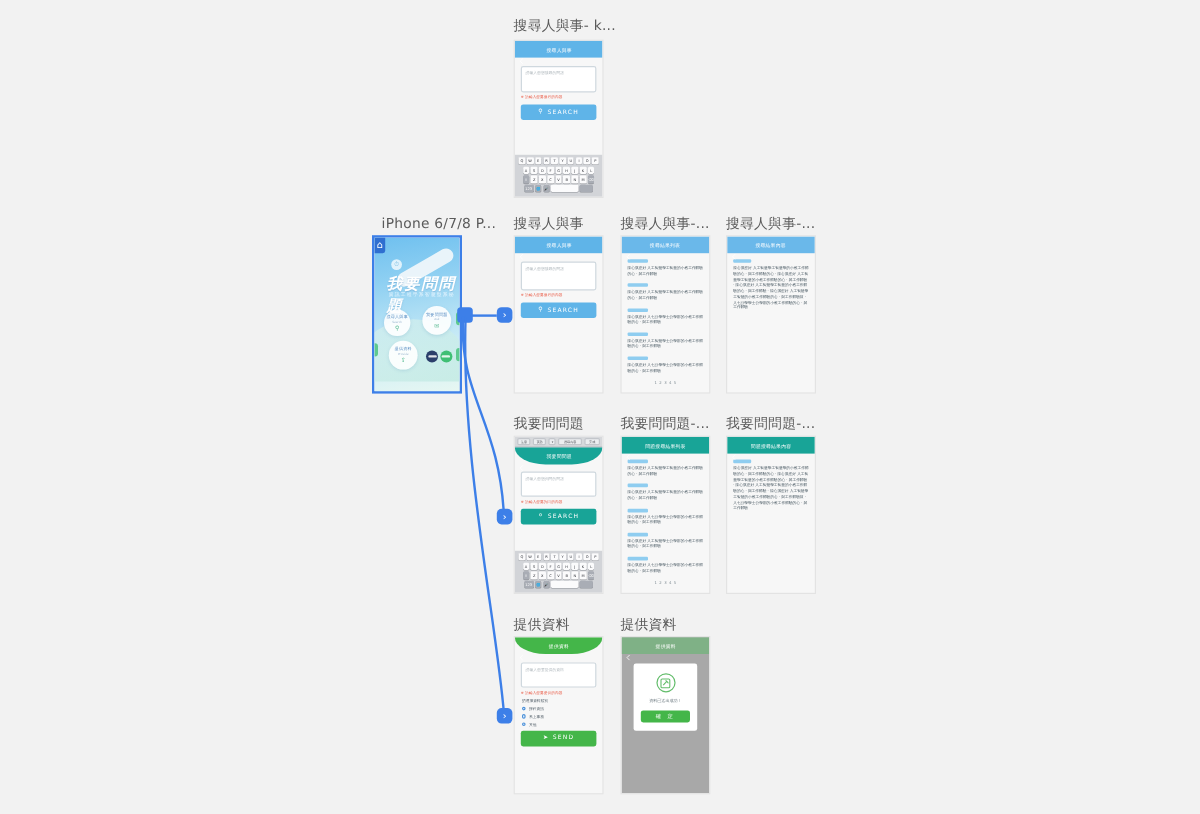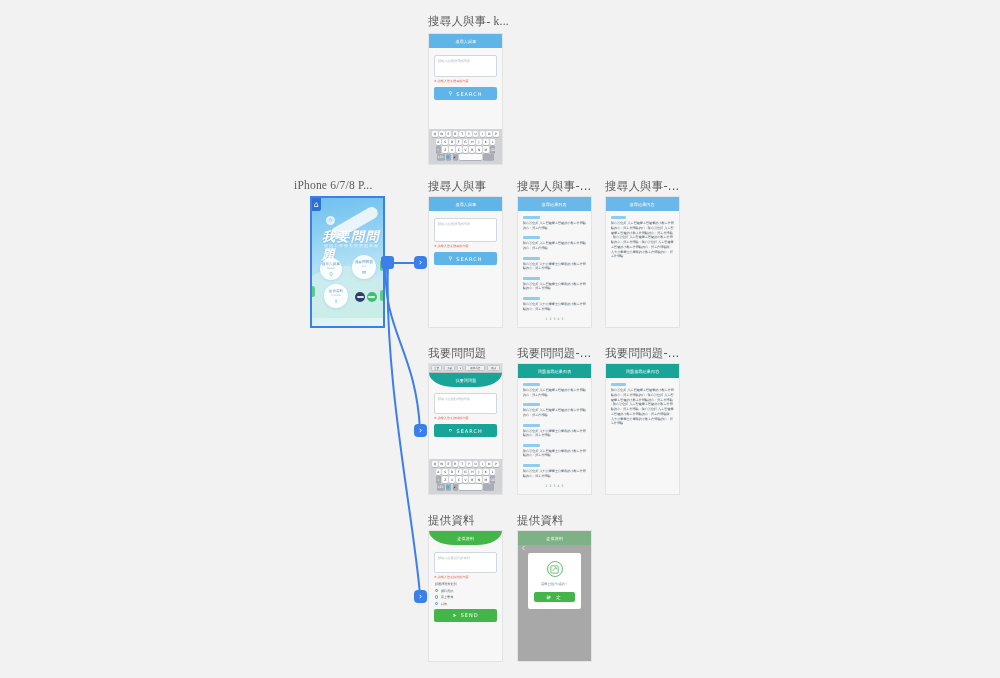--- a/index.html
+++ b/index.html
@@ -207,21 +207,21 @@
   }
   .node.round { border-radius: 4px; }
   .node.anchor { width: 13px; height: 13px; border-radius: 3px; }
   .hline { position:absolute; height: 2px; background:#3d7fe8; }
 </style>
 </head>
 <body>
 
 <div id="canvas">
 
-  <div class="artboard-label" style="left:428px; top:14px;font-family:Liberation Serif, serif;">搜尋人與事- k...</div>
+  <div class="artboard-label" style="left:428px; top:14px;">搜尋人與事- k...</div>
   <div class="artboard" style="left:428px; top:33px; width:75px; height:132px;">
     <div class="navbar blue">
       <span class="back">
         <svg viewBox="0 0 10 10" width="5" height="5">
             <path d="M7 1 L3 5 L7 9" stroke="#fff" stroke-width="1.6" fill="none" stroke-linecap="round"></path>
           </svg>
       </span>
       <span class="ttl">搜尋人與事</span>
     </div>
     <div class="textarea-box" style="height:22px;">
@@ -271,21 +271,21 @@
       <div class="kb-row">
         <span class="key dark wide">123</span>
         <span class="key dark">🌐</span>
         <span class="key dark">🎤</span>
         <span class="key space"></span>
         <span class="key dark sub"></span>
       </div>
     </div>
   </div>
 
-  <div class="artboard-label" style="left:294px; top:179px;font-family:Liberation Serif, serif;">iPhone 6/7/8 P...</div>
+  <div class="artboard-label" style="left:318px; top:179px;">iPhone 6/7/8 P...</div>
   <div class="artboard selected" style="left:310px; top:196px; width:75px; height:132px;">
     <div class="home-inner">
       <div class="home-streak"></div>
       <div class="home-home-btn">⌂</div>
       <div class="home-badge">⏱</div>
       <div class="home-title">我要問問題</div>
       <div class="home-sub">資訊工程學系智慧型系秘</div>
       <div class="home-wave"></div>
 
       <div class="circ" style="left:8px; top:60px; width:22px; height:22px;">

